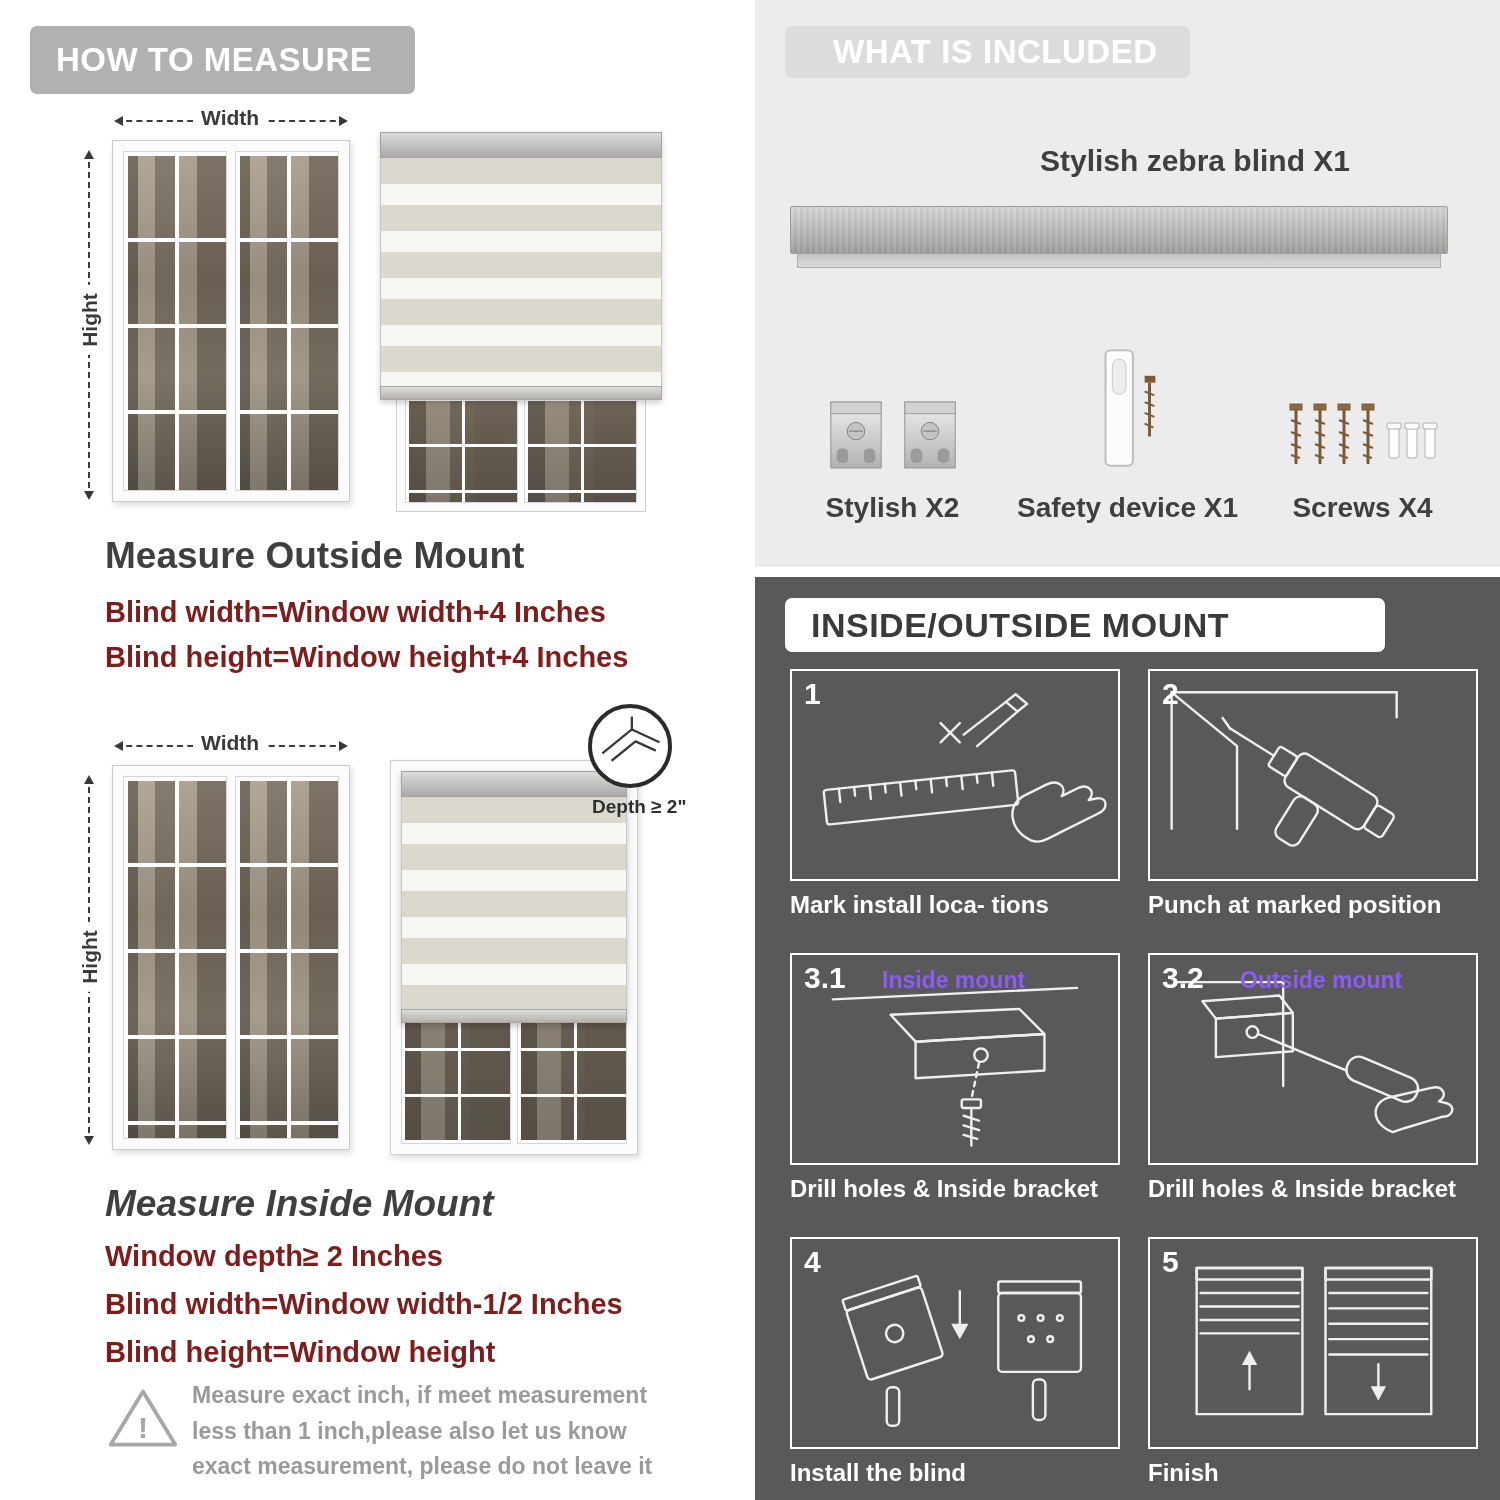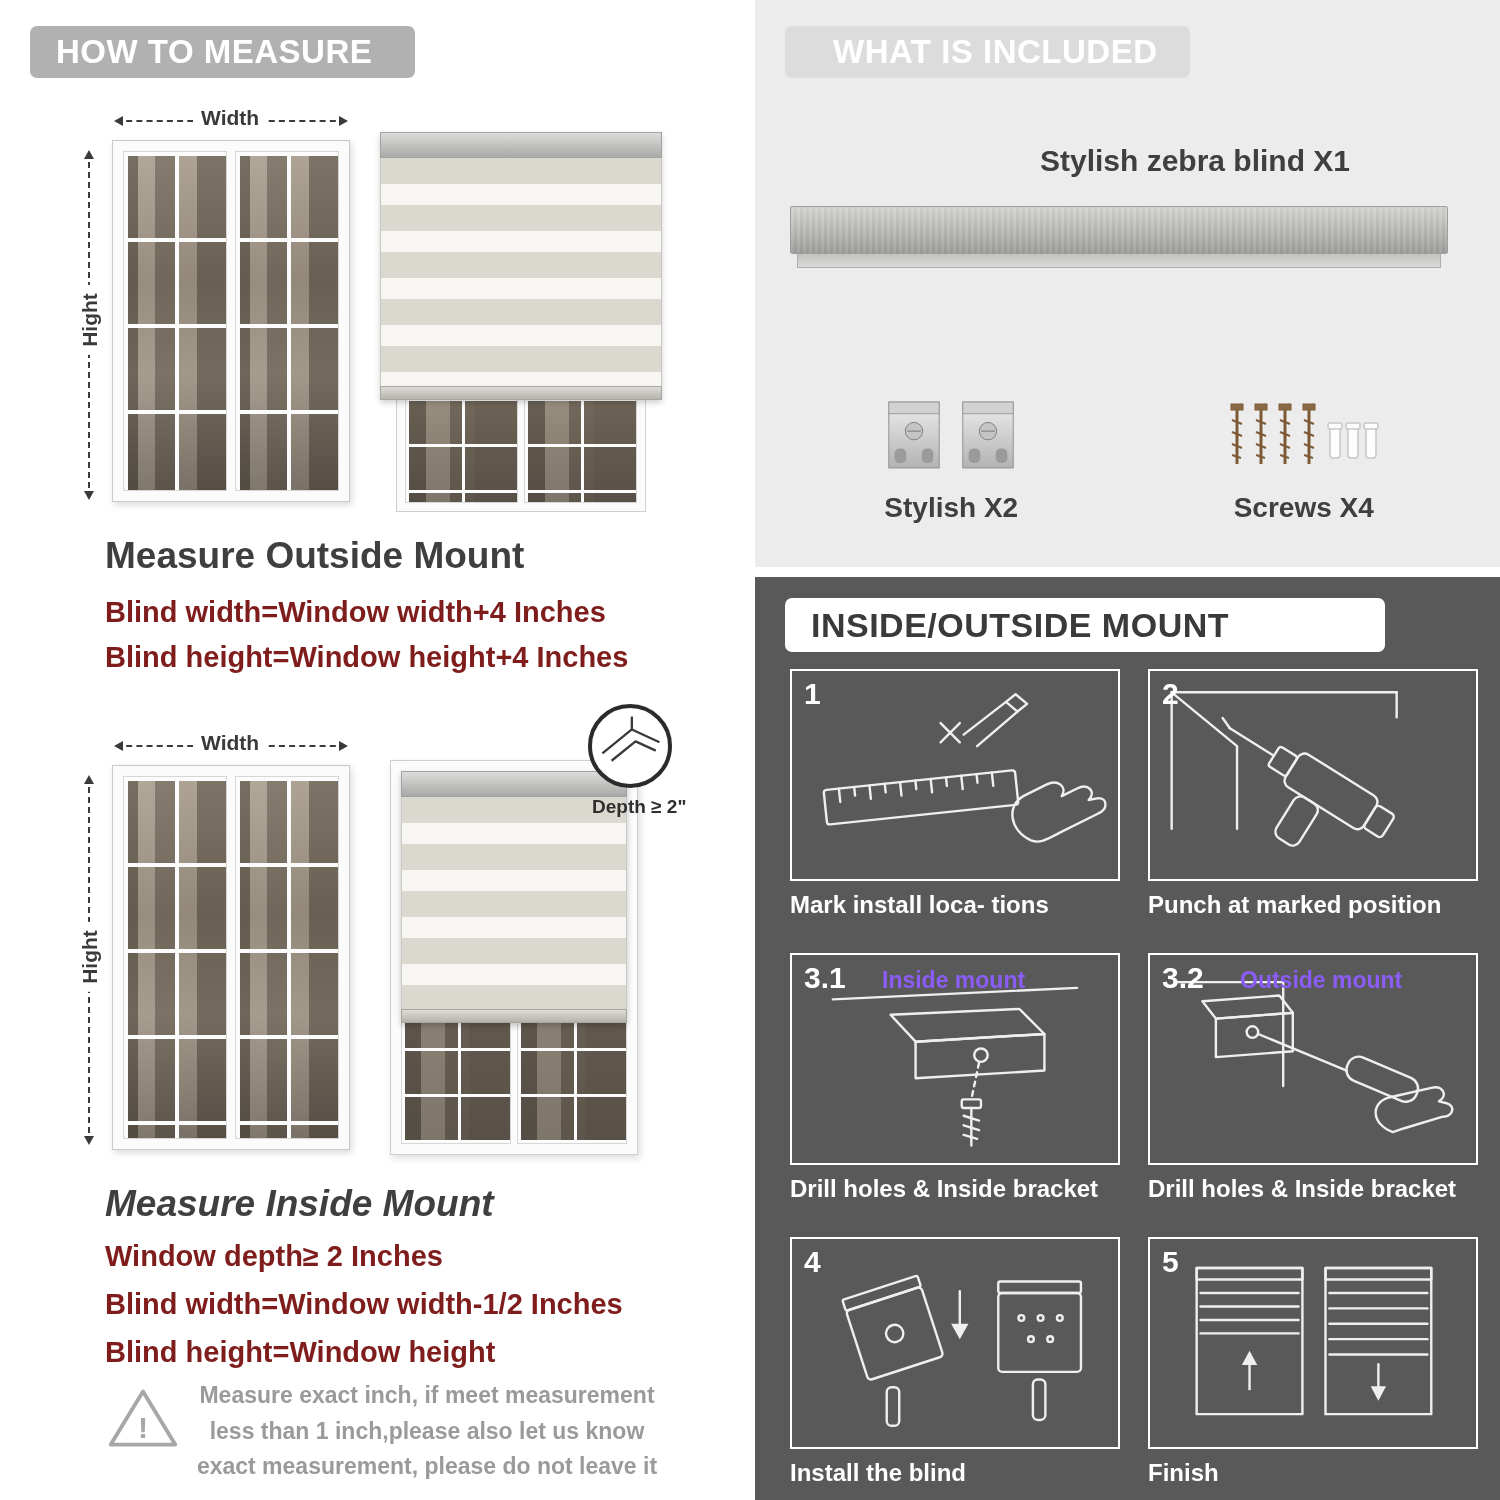--- a/index.html
+++ b/index.html
@@ -2,21 +2,21 @@
 <html><head>
 <meta charset="utf-8">
 <style>
   html,body{margin:0;padding:0;background:#fff;}
   .canvas{position:relative;width:1500px;height:1500px;background:#ffffff;overflow:hidden;
           font-family:"Liberation Sans","DejaVu Sans",sans-serif;}
 
   
   .pill{position:absolute;border-radius:7px;font-weight:bold;color:#fff;display:flex;
         align-items:center;padding:0 26px;box-sizing:border-box;letter-spacing:.5px;white-space:nowrap;}
-  .pill-how{left:30px;top:26px;width:385px;height:52px;background:#b1b1b1;font-size:33px;}
+  .pill-how{left:30px;top:26px;width:385px;height:68px;background:#b1b1b1;font-size:33px;}
   .pill-included{left:785px;top:26px;width:405px;height:52px;background:#dcdcdc;font-size:33px;padding-left:48px;}
   .pill-mount{left:785px;top:598px;width:600px;height:54px;background:#ffffff;color:#3a3a3a;font-size:34px;}
 
   
   .sec-title{position:absolute;font-size:37px;font-weight:bold;color:#3f3f3f;white-space:nowrap;text-align:center;}
   .gline{position:absolute;font-size:29px;font-weight:bold;color:#7f1d1d;white-space:nowrap;}
 
   
   .win{position:absolute;background:#fbfbfb;border:1px solid #c9c9c9;box-shadow:2px 3px 7px rgba(0,0,0,.14);
        padding:10px;display:flex;gap:8px;box-sizing:border-box;}
@@ -59,21 +59,21 @@
   .arrow-label{position:absolute;background:#fff;padding:0 8px;font-weight:bold;font-size:21px;color:#3a3a3a;white-space:nowrap;}
   .arrow-label.v{transform:rotate(-90deg);}
 
   
   .depth-circle{position:absolute;left:588px;top:704px;width:84px;height:84px;border:4px solid #2b2b2b;
                 border-radius:50%;background:#fff;box-sizing:border-box;display:flex;align-items:center;justify-content:center;}
   .depth-label{position:absolute;left:592px;top:796px;font-size:19px;font-weight:bold;color:#2f2f2f;white-space:nowrap;}
 
   
   .note-text{position:absolute;left:192px;top:1378px;width:470px;font-size:23px;font-weight:bold;
-             color:#9a9a9a;line-height:1.55;text-align:center;}
+             color:#9a9a9a;line-height:1.55;}
   .note-tri{position:absolute;left:106px;top:1384px;}
 
   
   .panel-top{position:absolute;left:755px;top:0;width:745px;height:567px;background:#ececec;}
   .panel-bottom{position:absolute;left:755px;top:577px;width:745px;height:923px;background:#595959;}
   .blind-name{position:absolute;left:755px;top:144px;width:880px;text-align:center;font-size:30px;
               font-weight:bold;color:#3f3f3f;}
   .headrail{position:absolute;left:790px;top:206px;width:658px;}
   .headrail .hr-top{height:48px;background:
       repeating-linear-gradient(90deg,rgba(255,255,255,.07) 0 3px,rgba(0,0,0,.03) 3px 6px),
@@ -213,20 +213,35 @@
           <rect x="6" y="8" width="52" height="12" fill="#d2d2d2" stroke="#9a9a9a"></rect>
           <circle cx="32" cy="38" r="9" fill="#c4c4c4" stroke="#808080"></circle>
           <line x1="25" y1="38" x2="39" y2="38" stroke="#777"></line>
           <rect x="12" y="56" width="12" height="15" rx="5" fill="#9b9b9b"></rect>
           <rect x="40" y="56" width="12" height="15" rx="5" fill="#9b9b9b"></rect>
         </svg>
       </div>
       <div class="item-label">Stylish X2</div>
     </div>
 
+    <div class="item">
+      <div class="item-art">
+        <svg width="88" height="130" viewBox="0 0 90 132">
+          <rect x="22" y="4" width="28" height="118" rx="5" fill="rgba(255,255,255,.85)" stroke="#bdbdbd" stroke-width="2"></rect>
+          <rect x="29" y="13" width="14" height="36" rx="7" fill="#ededed" stroke="#c9c9c9"></rect>
+          <rect x="62" y="30" width="11" height="7" fill="#7d5a36"></rect>
+          <line x1="67" y1="37" x2="67" y2="92" stroke="#7d5a36" stroke-width="3"></line>
+          <line x1="62" y1="46" x2="72" y2="50" stroke="#7d5a36" stroke-width="2"></line>
+          <line x1="62" y1="57" x2="72" y2="61" stroke="#7d5a36" stroke-width="2"></line>
+          <line x1="62" y1="68" x2="72" y2="72" stroke="#7d5a36" stroke-width="2"></line>
+          <line x1="62" y1="79" x2="71" y2="83" stroke="#7d5a36" stroke-width="2"></line>
+        </svg>
+      </div>
+      <div class="item-label">Safety device X1</div>
+    </div>
 
     <div class="item">
       <div class="item-art">
         <svg width="160" height="76" viewBox="0 0 160 76">
           <g stroke="#7d5a36" fill="#8a6a42">
             <rect x="7" y="4" width="12" height="6"></rect>
               <line x1="13" y1="10" x2="13" y2="64" stroke-width="3"></line>
             <line x1="8" y1="20" x2="18" y2="24" stroke-width="2"></line>
               <line x1="8" y1="32" x2="18" y2="36" stroke-width="2"></line>
               <line x1="8" y1="44" x2="18" y2="48" stroke-width="2"></line>

